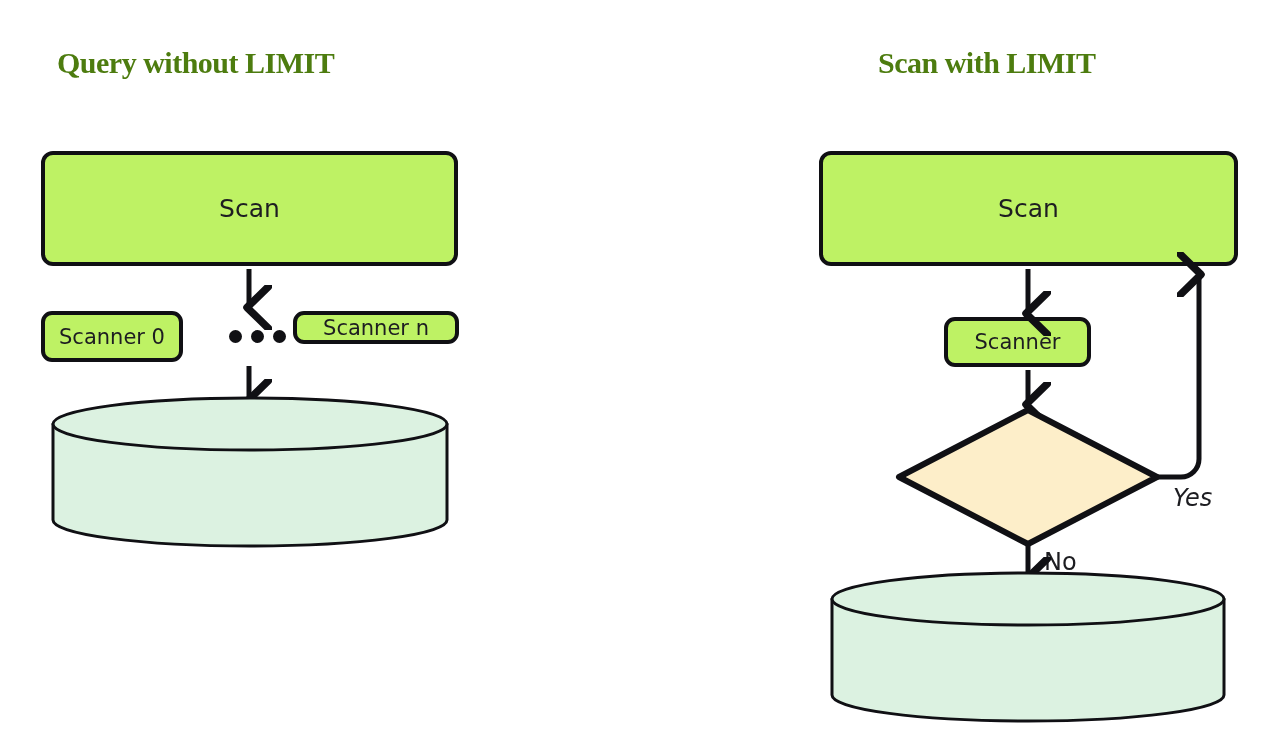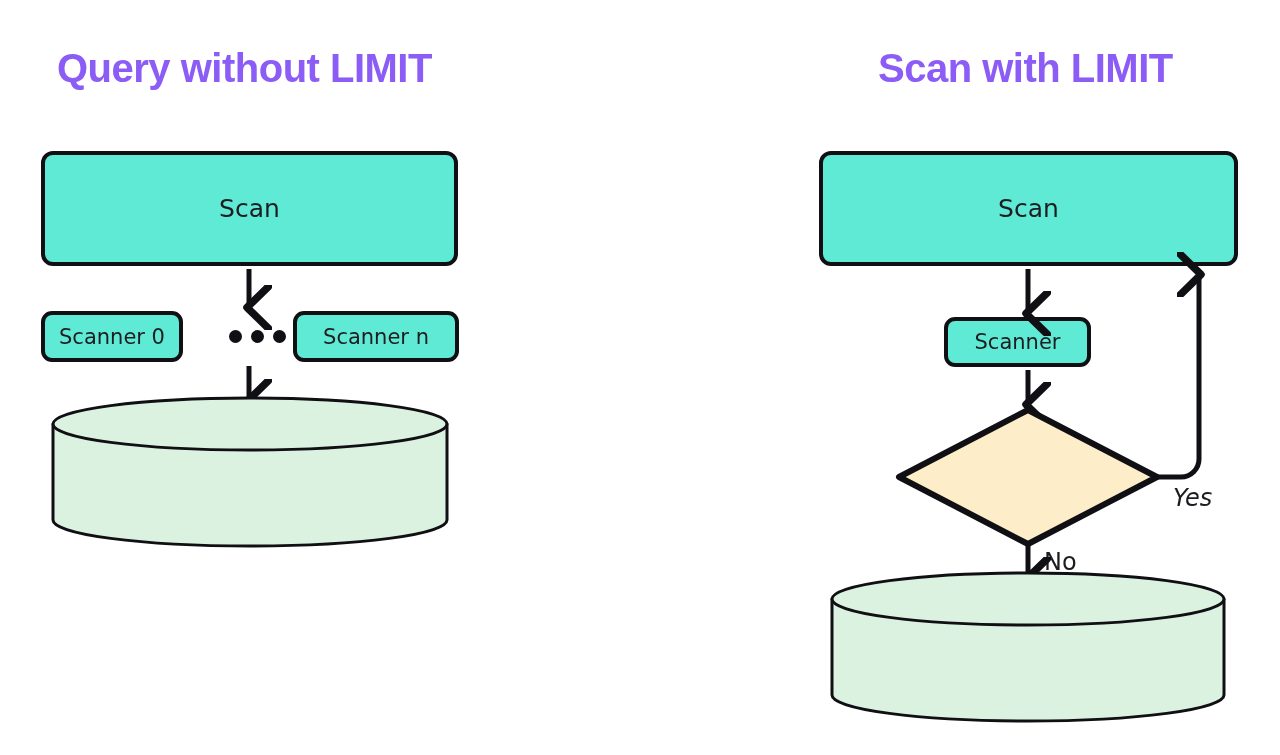--- a/index.html
+++ b/index.html
@@ -16,43 +16,43 @@
     -webkit-font-smoothing: antialiased;
   }
   .canvas {
     position: absolute;
     inset: 0;
     width: 1280px;
     height: 755px;
   }
   .panel-title {
     position: absolute;
-    font-family: Liberation Sans, sans-serif;
+    font-family: Liberation Serif, serif;
     font-weight: bold;
-    font-size: 40px;
+    font-size: 30px;
     letter-spacing: -0.5px;
-    color: #8b5cf6;
+    color: #4d7c0f;
     white-space: nowrap;
     line-height: 1;
   }
   #title-left  { left: 57px;  top: 48px; }
   #title-right { left: 878px; top: 48px; }
 
   .node {
     position: absolute;
     box-sizing: border-box;
     display: flex;
     align-items: center;
     justify-content: center;
     color: #1d1d21;
     font-family: "DejaVu Sans", sans-serif;
     text-align: center;
   }
   .proc {
-    background: #5eead4;
+    background: #bef264;
     border: 4px solid #101014;
     border-radius: 12px;
   }
   .proc.big   { font-size: 25px; }
   .proc.small { font-size: 21px; border-radius: 11px; }
 
   .cyl-label {
     position: absolute;
     color: #1d1d21;
     font-size: 24px;
@@ -97,21 +97,21 @@
 <div class="panel-title" id="title-left">Query without LIMIT</div>
 
 <div class="node proc big" style="left:41px; top:151px; width:417px; height:115px;">
   <span>Scan</span>
 </div>
 
 <div class="node proc small" style="left:41px; top:311px; width:142px; height:51px;">
   <span>Scanner 0</span>
 </div>
 
-<div class="node proc small" style="left:293px; top:311px; width:166px; height:51px;">
+<div class="node proc small" style="left:293px; top:311px; width:166px; height:33px;">
   <span>Scanner n</span>
 </div>
 
 <div class="dots" style="left:229px; top:330px;">
   <i></i>
   <i></i>
   <i></i>
 </div>
 
 <div class="cyl-label" style="left:0px; top:481px; width:500px;">Storage</div>

